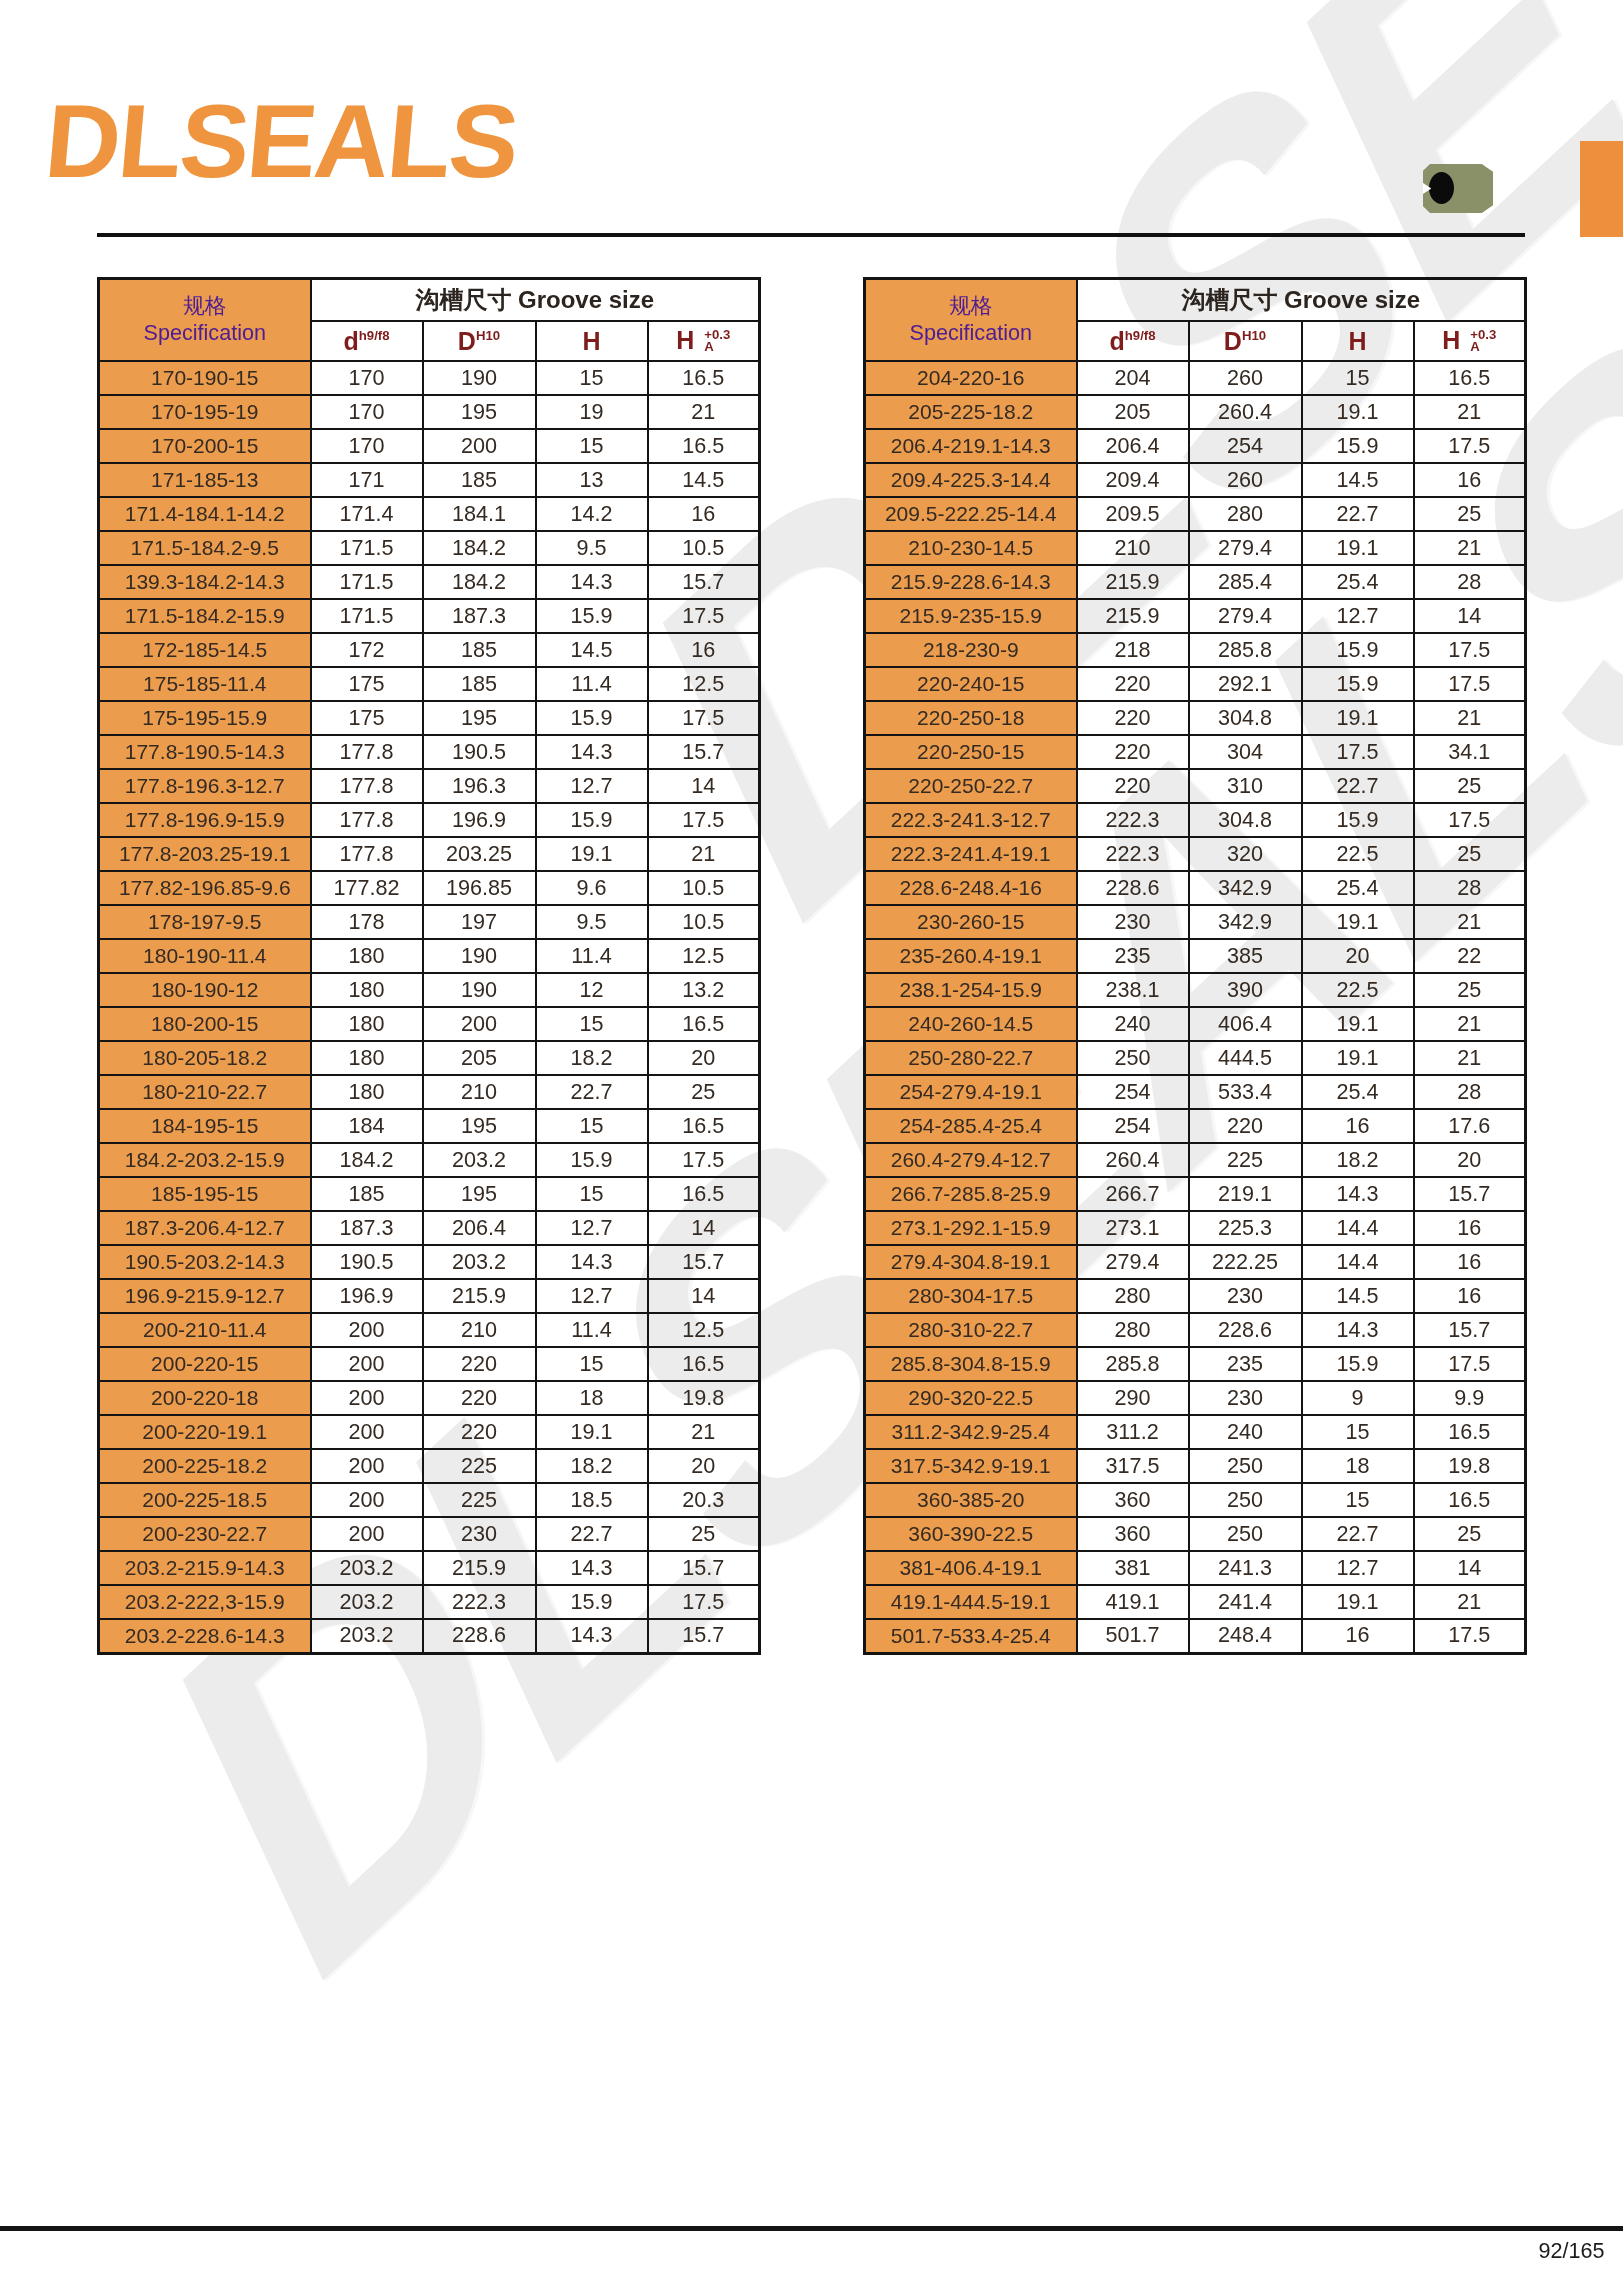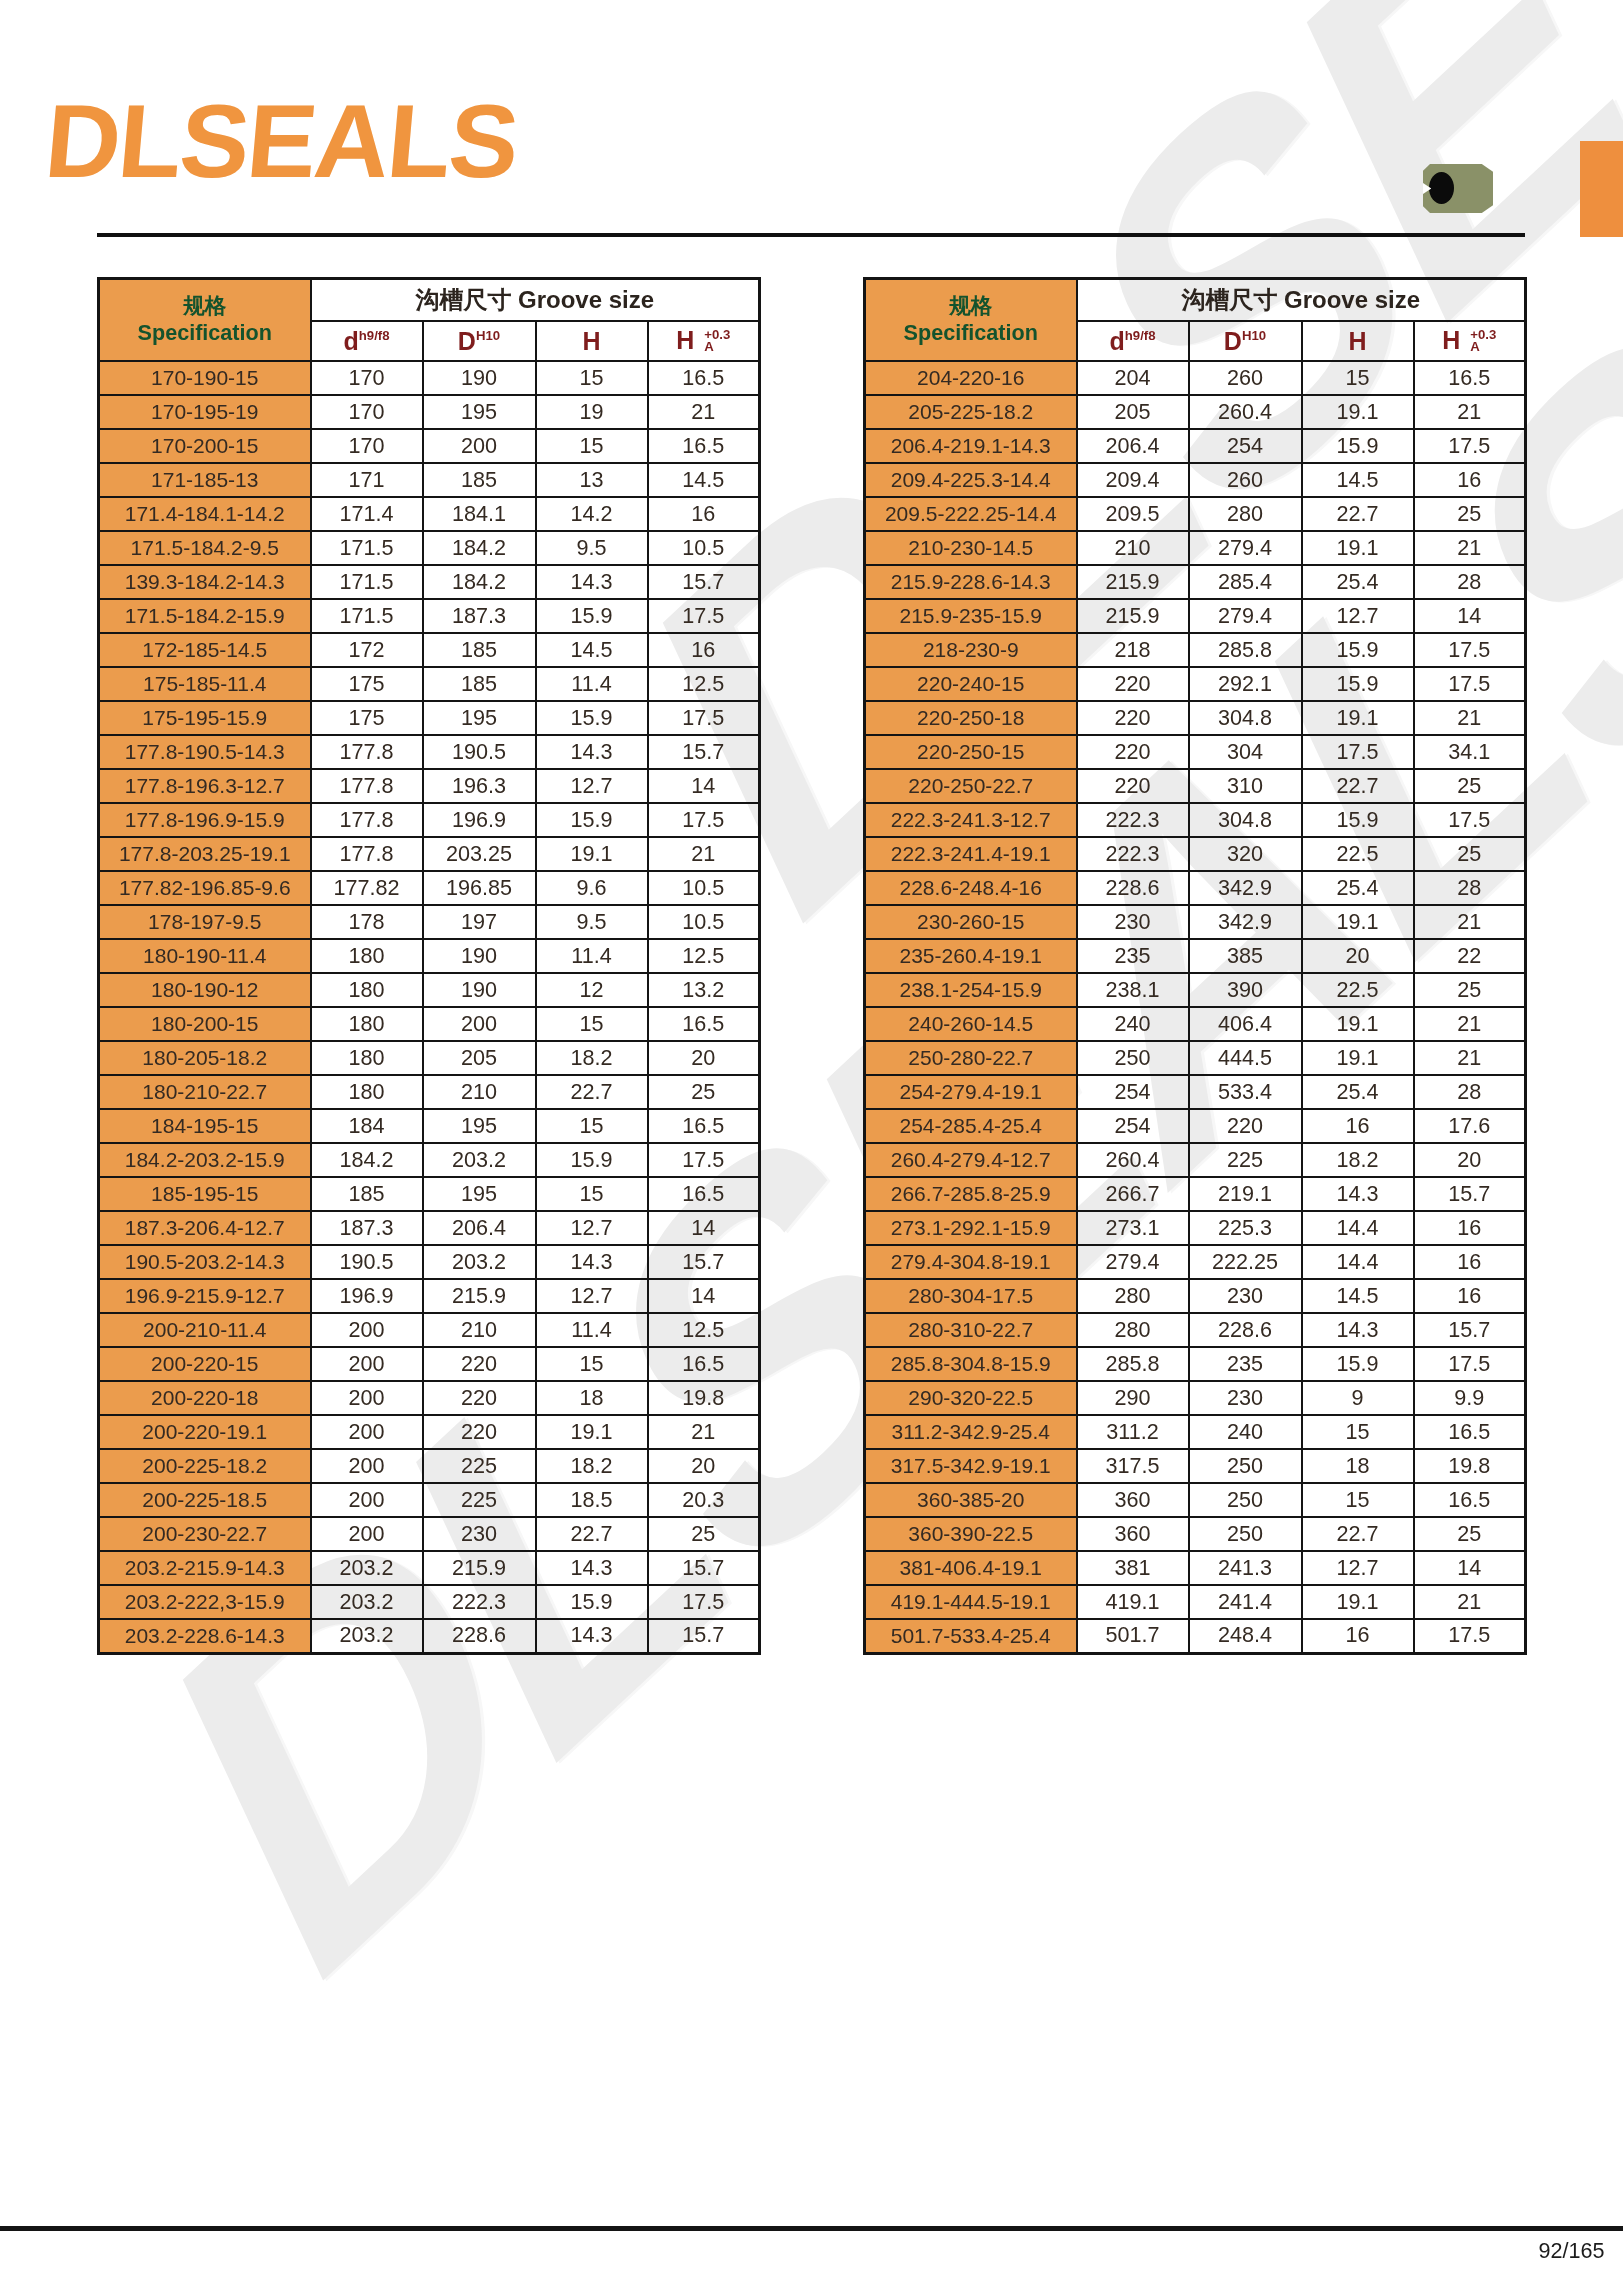--- a/index.html
+++ b/index.html
@@ -44,21 +44,21 @@
   }
   #table-left{left:97px;}
   #table-right{left:863px;}
   .spec-table th,.spec-table td{
     border:2.1px solid #141414;text-align:center;vertical-align:middle;
     padding:0;line-height:1.05;overflow:hidden;
   }
   .spec-table thead tr.r1 th{height:40px;}
   .spec-table thead tr.r2 th{height:38px;}
   .spec-table tbody tr{height:34px;}
-  th.spec-h{background:#EB9C4D;font-size:21.6px;font-weight:bold;color:#14532d;}
+  th.spec-h{background:#EB9C4D;font-size:21.6px;font-weight:normal;color:#4c1d95;}
   th.spec-h .zh{font-size:21.6px;display:block;margin-bottom:4.2px;}
   th.groove-h{font-size:24px;font-weight:bold;color:#2c241e;background:transparent;}
   th.col-h{font-size:25px;font-weight:600;color:#7f1d1d;background:transparent;}
   th.col-h sup{font-size:13.2px;font-weight:600;vertical-align:9.7px;letter-spacing:0;}
   .ha-stack{display:inline-block;vertical-align:middle;text-align:left;line-height:0.95;
     font-size:13.2px;font-weight:600;margin-left:10px;transform:translateY(-1.4px);}
   .ha-stack span{display:block;}
   td.spec-cell{background:#EB9C4D;font-size:21px;color:#342a22;}
   td.val-cell{background:transparent;font-size:21.6px;color:#342a22;}
   

